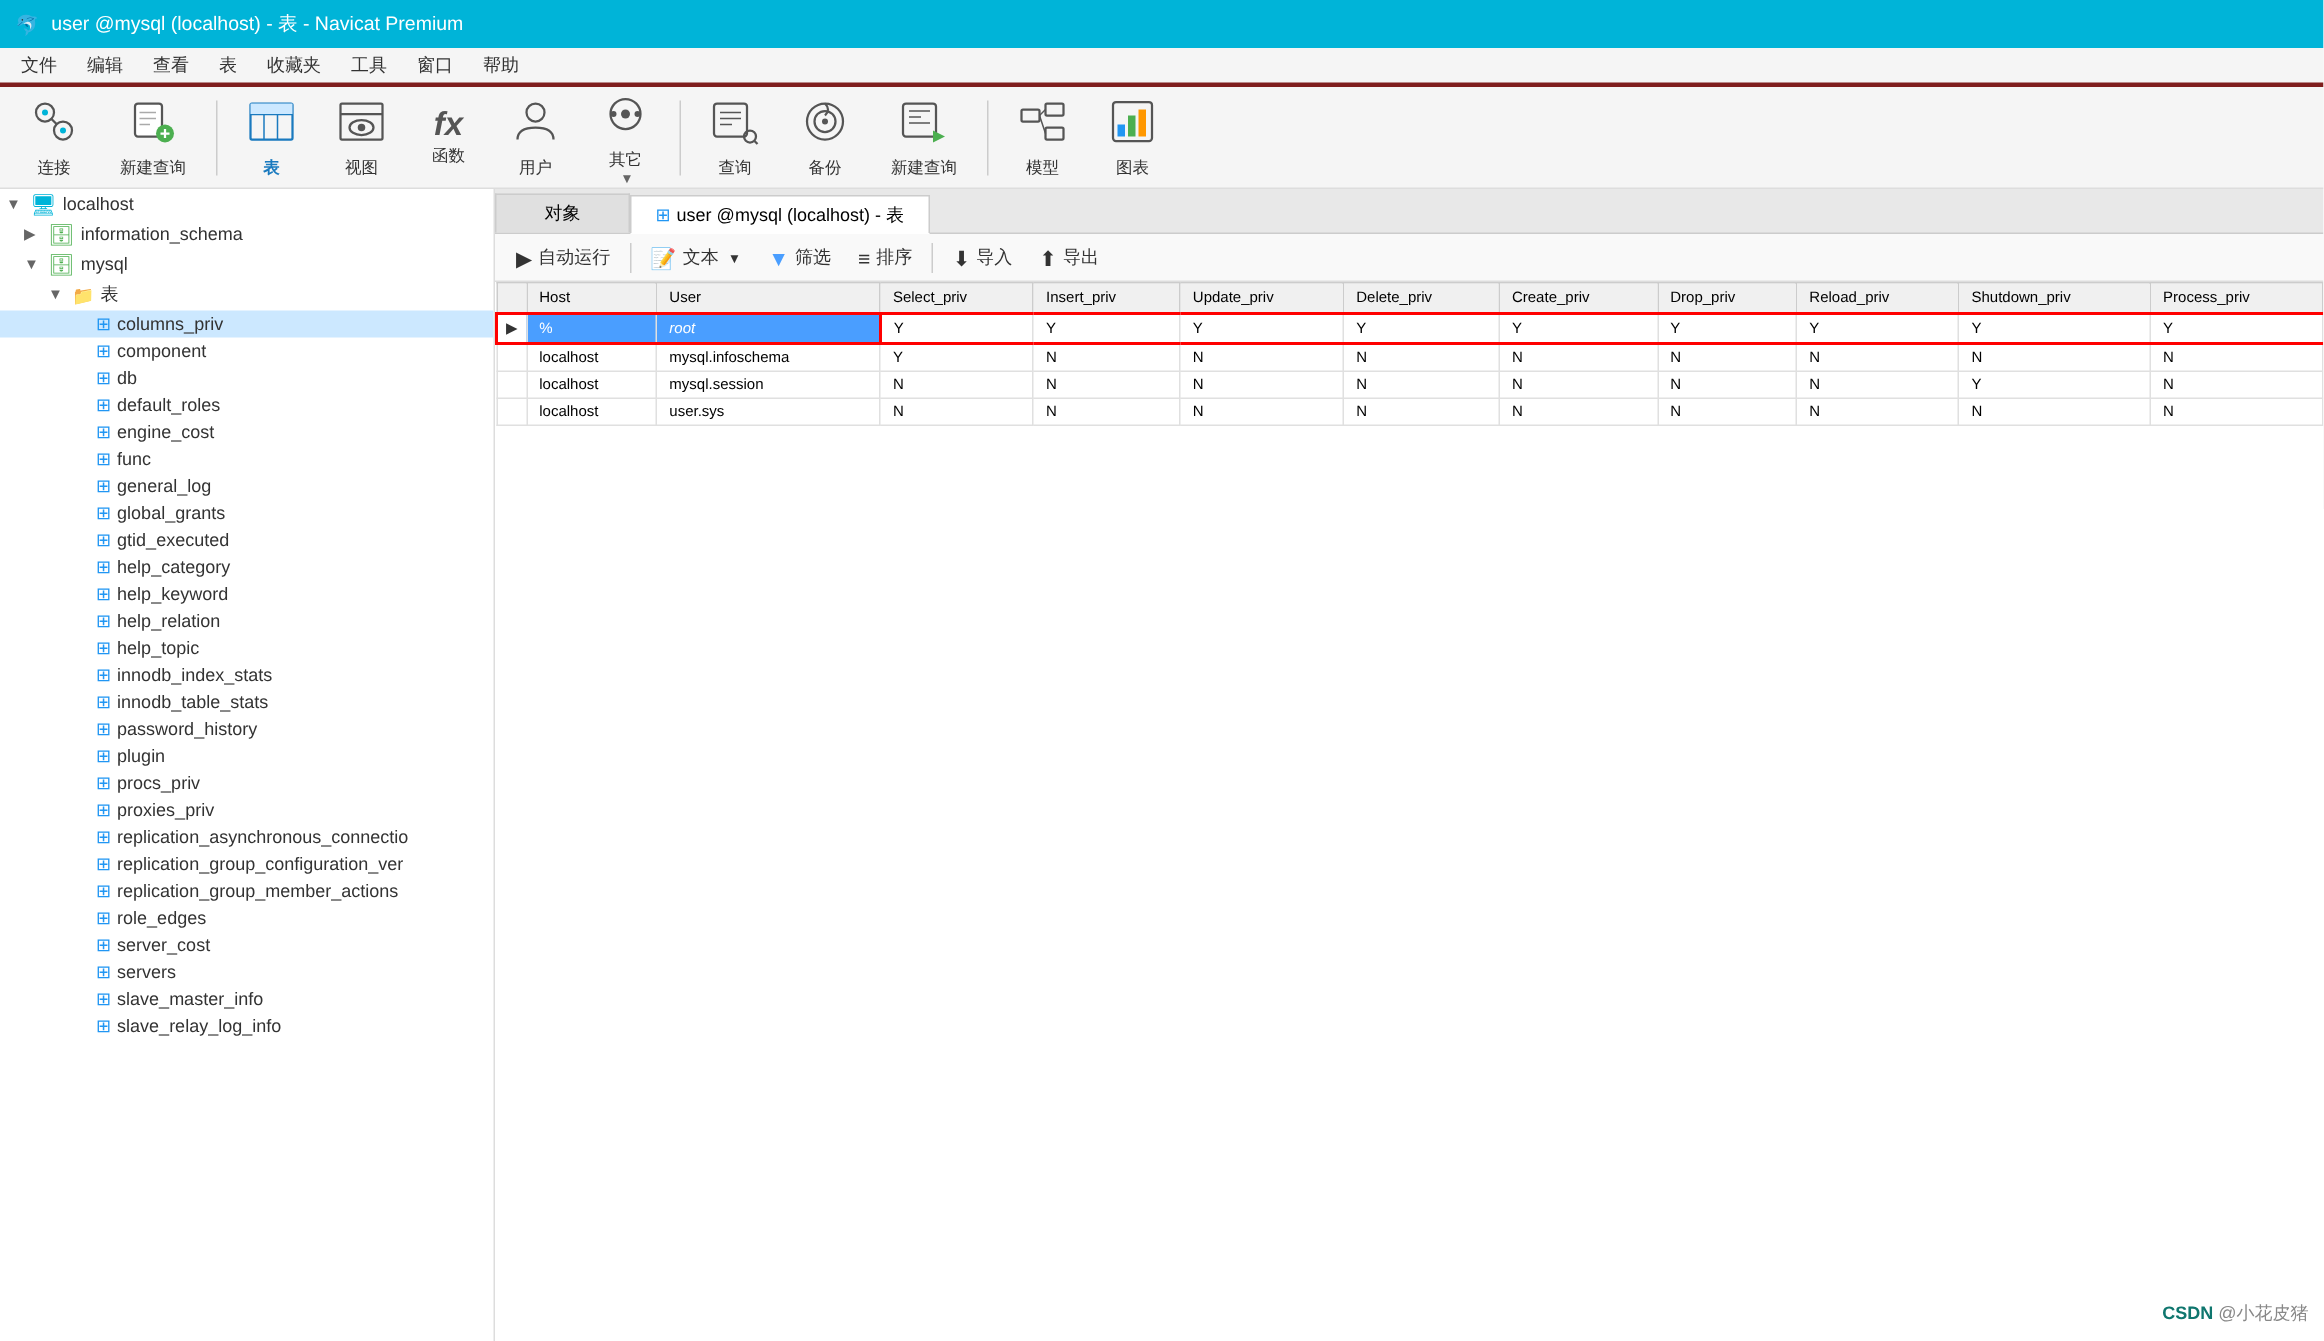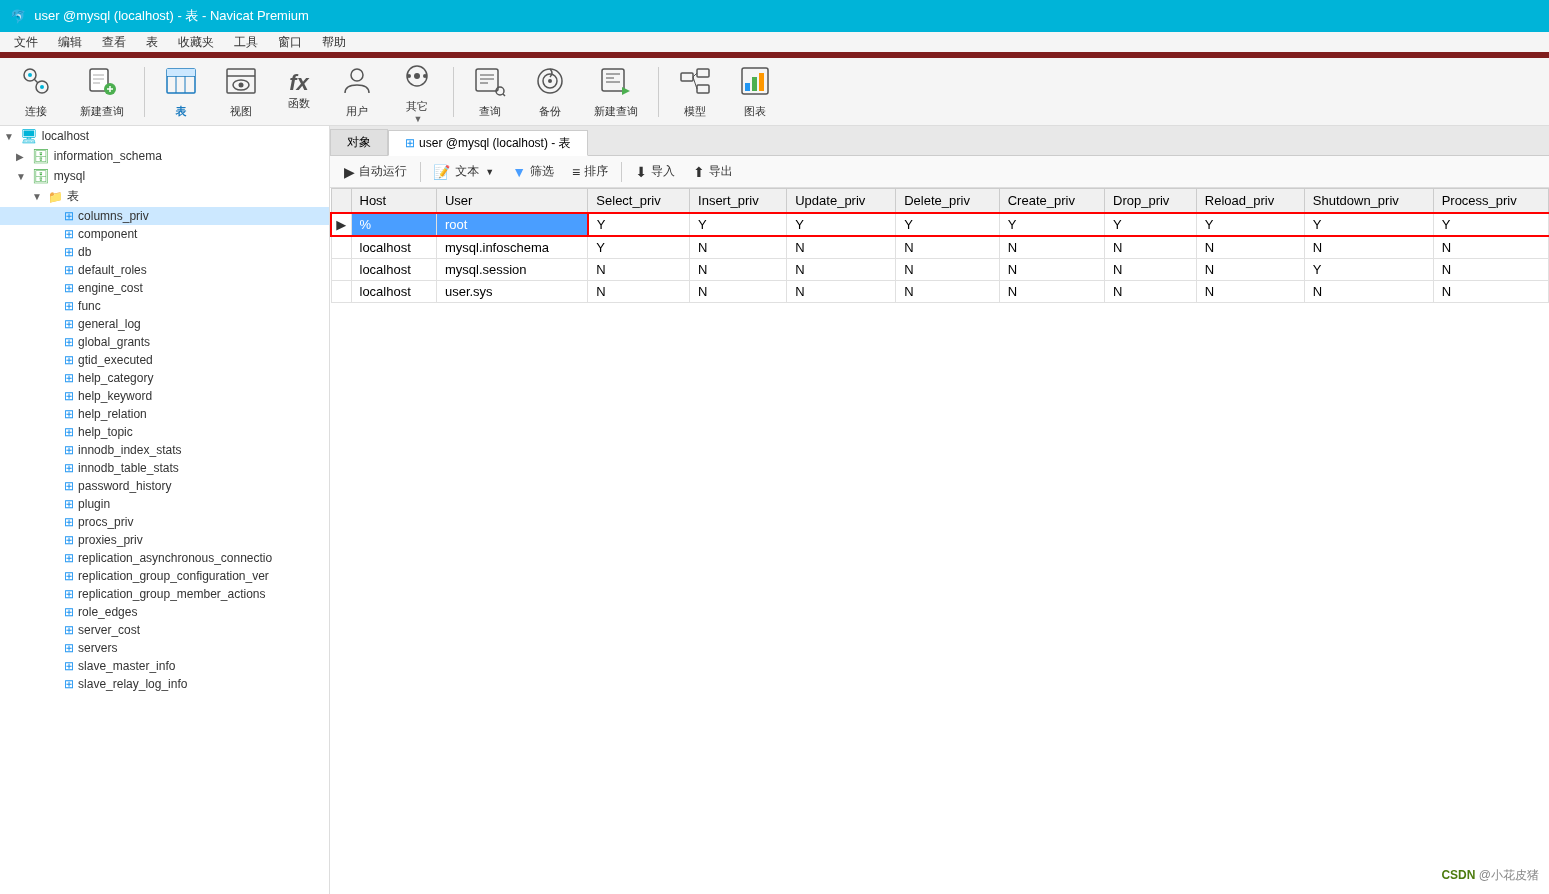--- a/index.html
+++ b/index.html
@@ -17,21 +17,21 @@
     }
     .title-bar .app-icon { margin-right: 8px; }
     
     
     .menu-bar {
       background: #f5f5f5;
       height: 26px;
       display: flex;
       align-items: center;
       padding: 0 4px;
-      border-bottom: 6px solid #7f1d1d;
+      border-bottom: 3px solid #7f1d1d;
     }
     .menu-item {
       padding: 2px 10px;
       cursor: pointer;
       font-size: 12px;
       color: #333;
     }
     
     
     .toolbar {
@@ -124,21 +124,21 @@
     }
     .tab.active {
       background: #fff;
       border-bottom: 1px solid #fff;
       margin-bottom: -1px;
       z-index: 1;
     }
     .tab .tab-icon { color: #2196F3; margin-right: 4px; }
     
     .objects-tab {
-      padding: 4px 16px;
+      padding: 4px 32px;
       background: #e0e0e0;
       border: 1px solid #ccc;
       border-bottom: none;
       height: 26px;
       display: flex;
       align-items: center;
       cursor: pointer;
       font-size: 12px;
     }
     
@@ -165,21 +165,21 @@
     .tb-sep { width: 1px; height: 20px; background: #ccc; margin: 0 3px; }
     
     
     .table-wrapper {
       flex: 1;
       overflow: auto;
     }
     table {
       border-collapse: collapse;
       width: 100%;
-      font-size: 13px;
+      font-size: 10px;
     }
     thead tr {
       background: #f0f0f0;
     }
     thead th {
       border: 1px solid #ccc;
       padding: 4px 8px;
       text-align: left;
       font-weight: normal;
       white-space: nowrap;
@@ -197,33 +197,33 @@
     .row-indicator { width: 20px; text-align: center; color: #333; padding: 3px 4px; }
     
     
     .highlighted-row td {
       border-top: 2px solid #ff0000 !important;
       border-bottom: 2px solid #ff0000 !important;
     }
     .highlighted-row td:first-child { border-left: 2px solid #ff0000 !important; }
     .highlighted-row td.last-highlight { border-right: 2px solid #ff0000 !important; }
     .highlighted-row .host-cell { background: #4a9eff; color: white; }
-    .highlighted-row .user-cell { background: #4a9eff; color: white; }
+    .highlighted-row .user-cell { background: #4a9eff; color: white; font-style: italic; }
     
     
     .watermark {
       position: fixed;
       bottom: 10px;
       right: 10px;
       font-size: 12px;
       color: #888;
     }
 
     .csdn-logo {
-      color: #4d7c0f;
+      color: #0f766e;
       font-weight: bold;
     }
   </style>
 </head>
 <body>
 
 <div class="title-bar">
   <span class="app-icon">🐬</span>
   <span>user @mysql (localhost) - 表 - Navicat Premium</span>
 </div>

